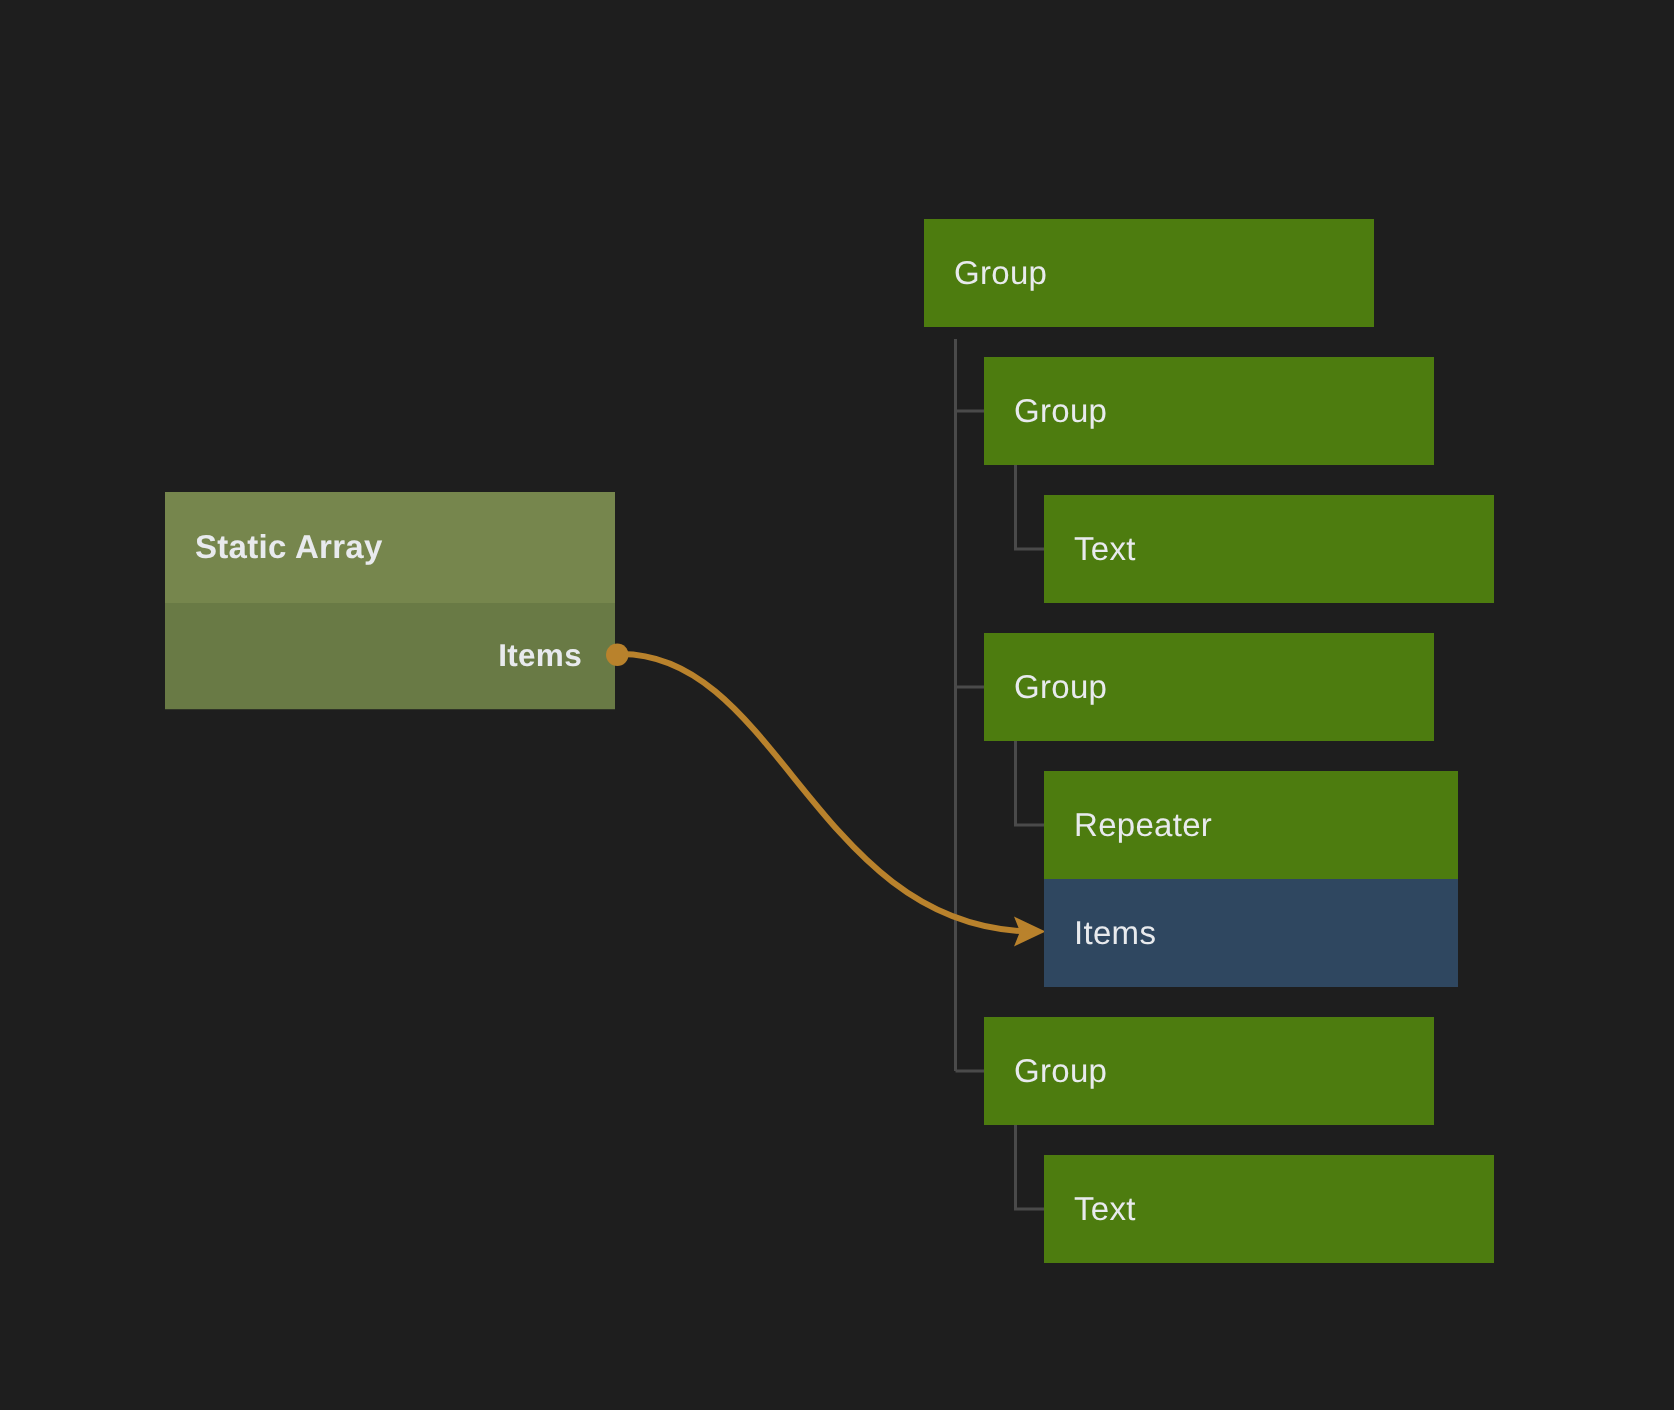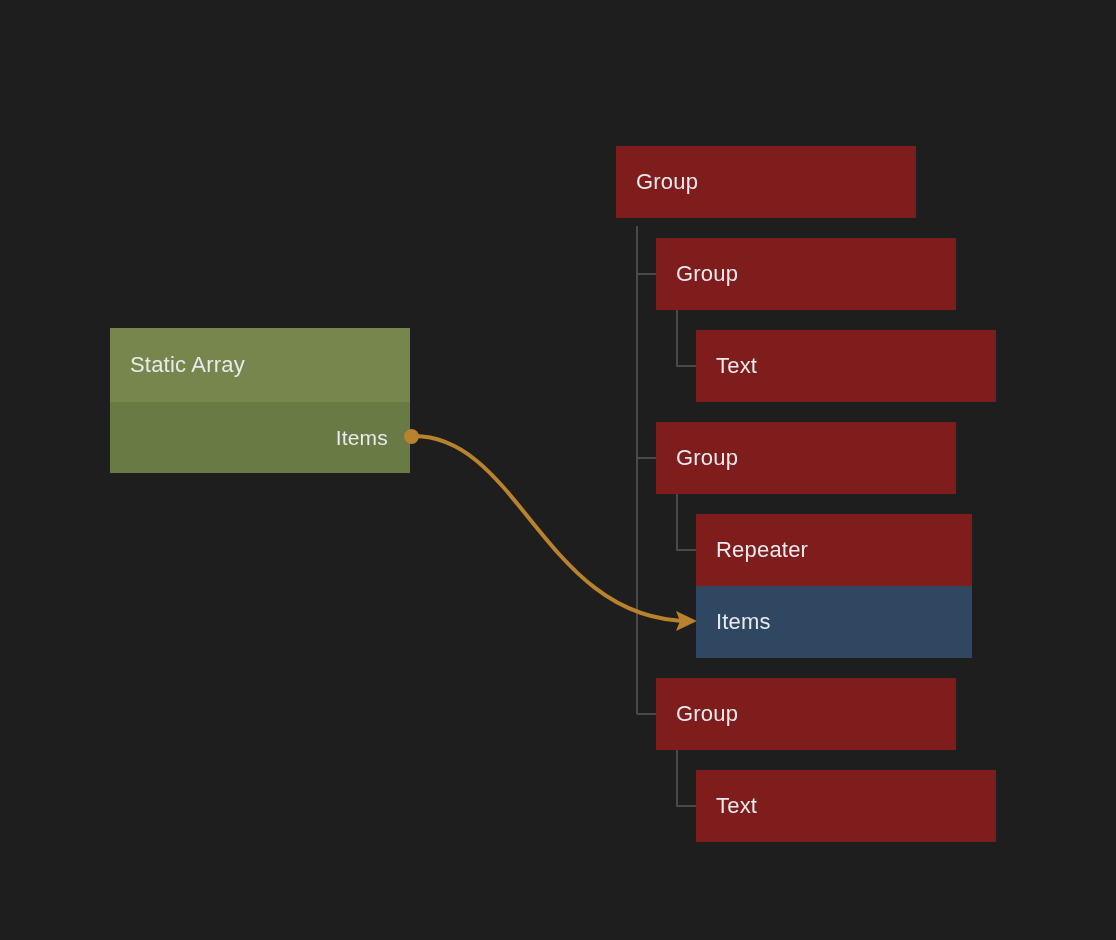--- a/index.html
+++ b/index.html
@@ -63,21 +63,21 @@
   .node-green .body {
     justify-content: flex-end;
   }
   .node-green .body .node-label {
     padding-right: 22px;
     font-size: 21px;
   }
 
   
   .node-blue .hdr {
-    background: #7f1d1d;
+    background: #4d7c0f;
   }
   .node-blue .body {
     background: #2f4760;
   }
   .node-blue .node-label {
     padding-left: 20px;
   }
 
   
   .port-dot {
@@ -109,21 +109,21 @@
 
       <path d="M677,750 L677,806 L696,806"></path>
     </g>
 
     <g>
       <path d="M414,436 C 520,436 545,621 690,621" stroke="#b9822c" stroke-width="4" fill="none" stroke-linecap="round"></path>
       <polygon points="697,621 676,611 680,621 676,631" fill="#b9822c"></polygon>
     </g>
   </svg>
 
-  <div class="node node-green" style="left:110px; top:328px; width:300px; height:145px;">
+  <div class="node node-green" style="left:110px; top:328px; width:300px; height:145px;font-weight:bold;">
     <div class="node-section hdr" style="height:74px;">
       <span class="node-label">Static Array</span>
     </div>
     <div class="node-section body" style="height:71px;">
       <span class="node-label">Items</span>
     </div>
   </div>
   <div class="port-dot" style="left:404px; top:429px;"></div>
 
   <div class="node node-blue" style="left:616px; top:146px; width:300px; height:72px;">

